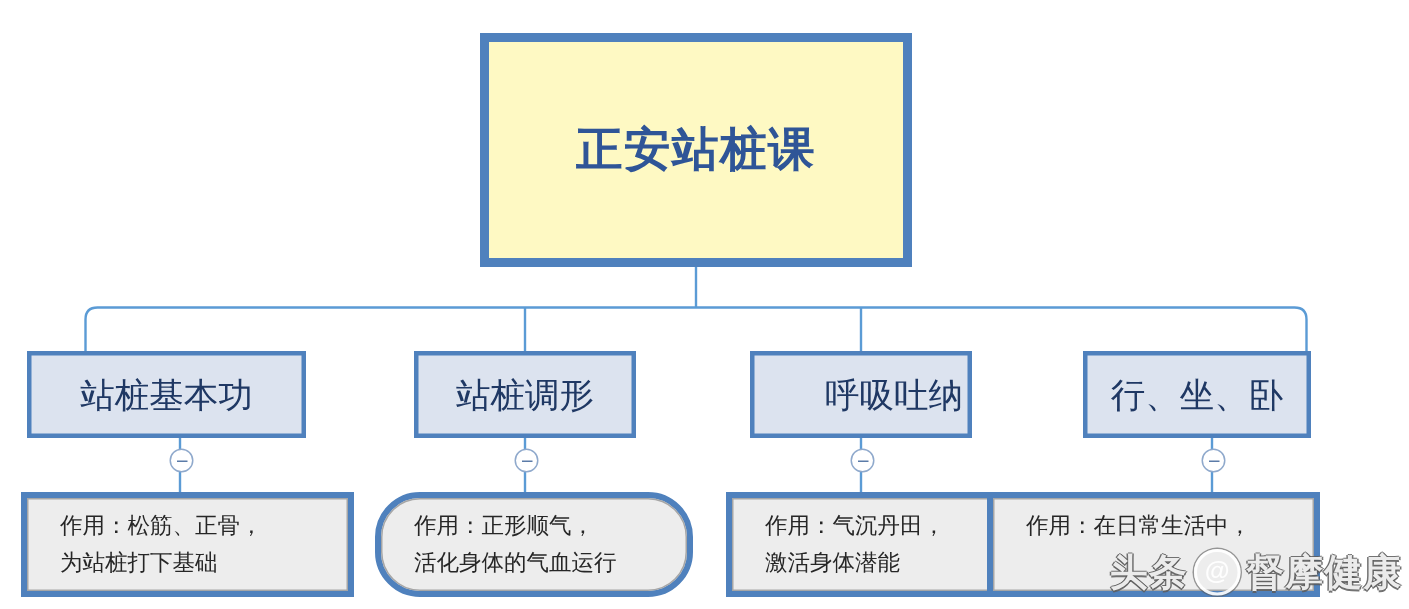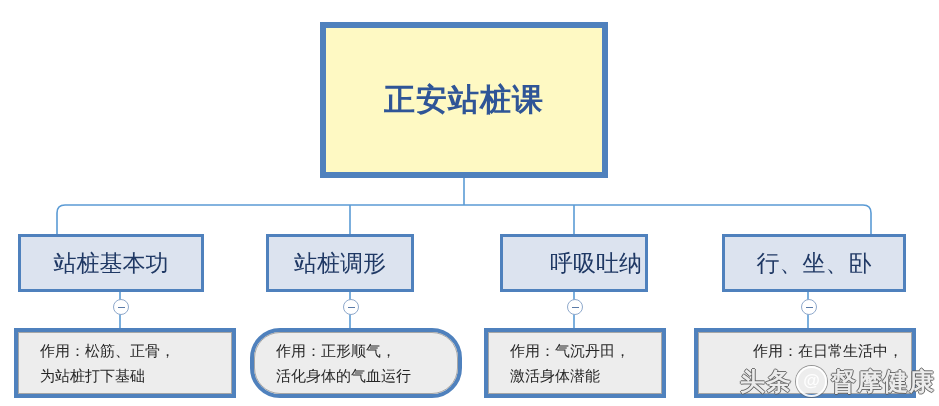--- a/index.html
+++ b/index.html
@@ -67,23 +67,23 @@
     height: 58px;
     top: 234px;
   }
   .branch-label {
     color: #1f3864;
     font-size: 23px;
     line-height: 1;
     white-space: nowrap;
   }
   .branch-node.b0 { left: 18px;  width: 186px; }
-  .branch-node.b1 { left: 266px; width: 148px; }
+  .branch-node.b1 { left: 276px; width: 148px; }
   .branch-node.b2 { left: 500px; width: 148px; padding-left: 44px; }
-  .branch-node.b3 { left: 722px; width: 184px; }
+  .branch-node.b3 { left: 722px; width: 152px; }
 
   
   .toggle {
     position: absolute;
     width: 14px;
     height: 14px;
     border-radius: 50%;
     border: 1px solid #8fa9cc;
     background: #ffffff;
     top: 299px;
@@ -116,21 +116,21 @@
   }
   .leaf-line {
     color: #262626;
     font-size: 15px;
     line-height: 1.65;
     white-space: nowrap;
   }
   .leaf-node.l0 { left: 14px;  width: 222px; }
   .leaf-node.l1 { left: 250px; width: 212px; border-radius: 30px; }
   .leaf-node.l2 { left: 484px; width: 182px; }
-  .leaf-node.l3 { left: 694px; width: 222px; text-align: right; }
+  .leaf-node.l3 { left: 658px; width: 222px; }
 
   
   #watermark {
     position: absolute;
     left: 740px;
     top: 362px;
     width: 196px;
     height: 38px;
     display: flex;
     align-items: center;

